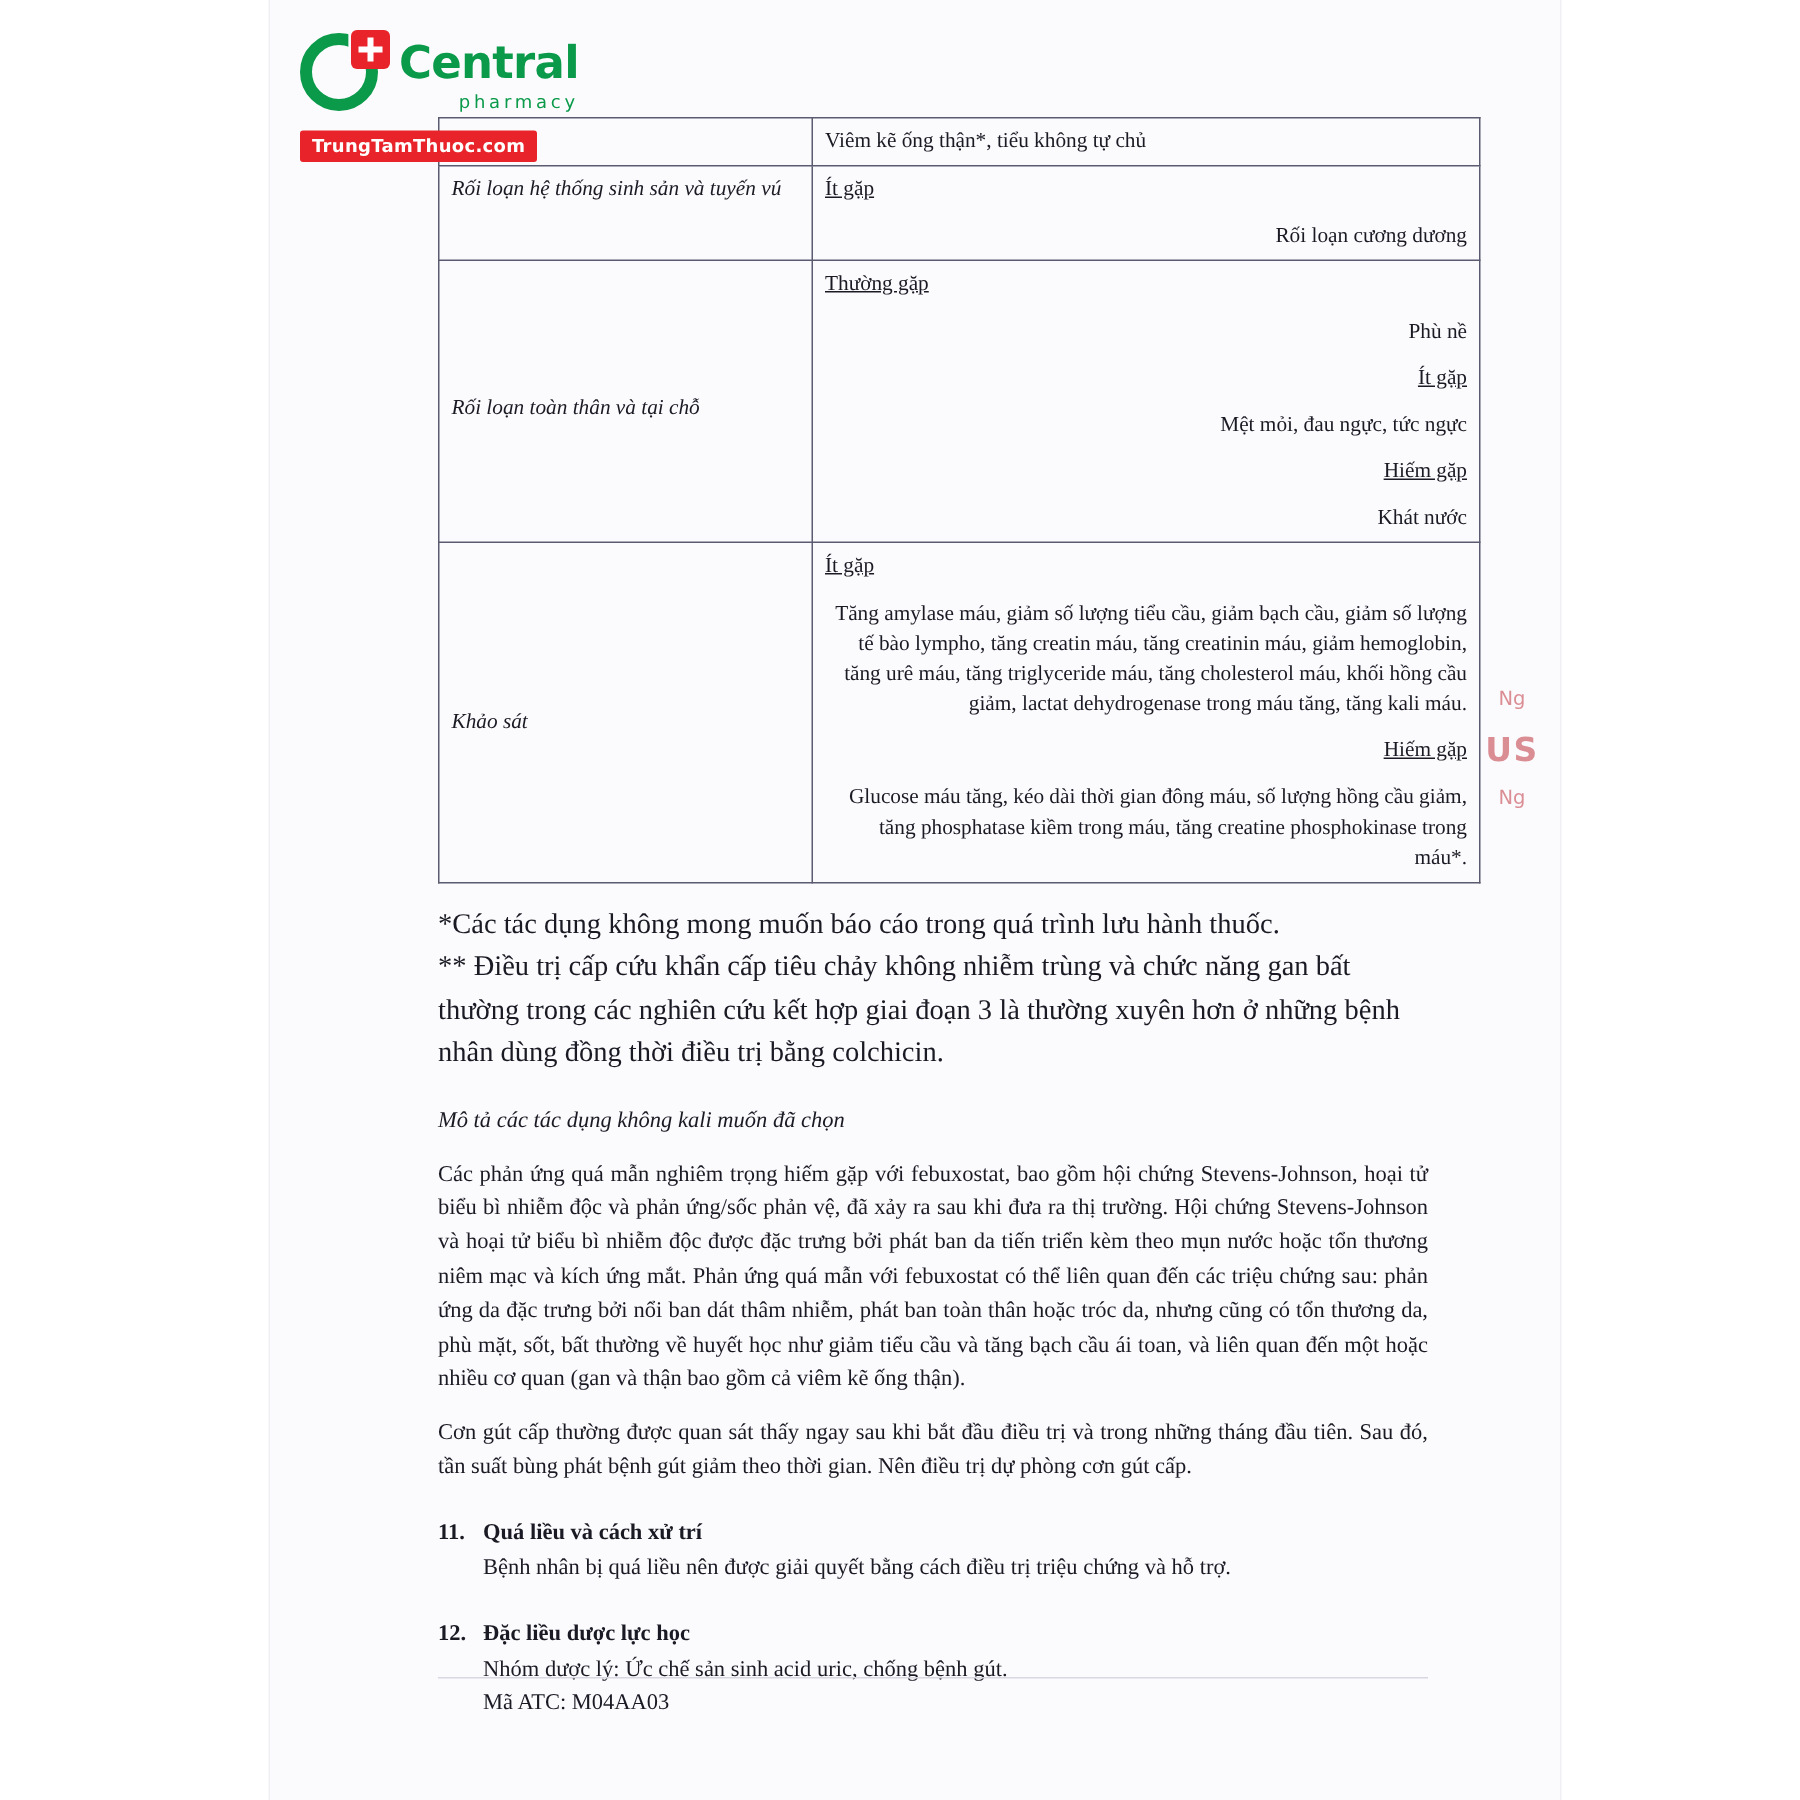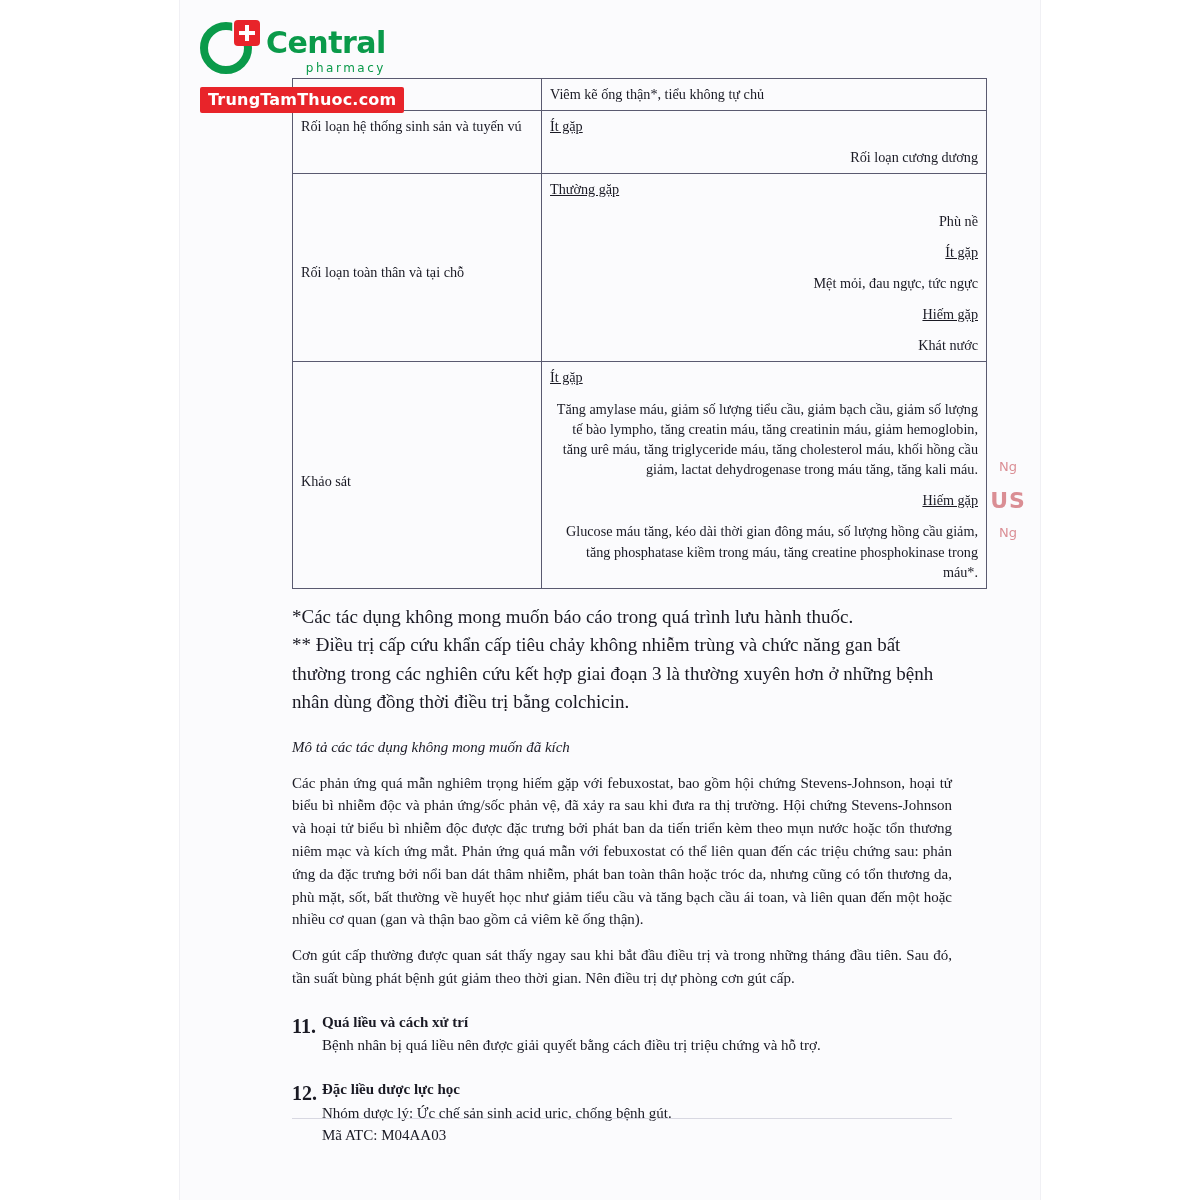--- a/index.html
+++ b/index.html
@@ -98,21 +98,21 @@
     color: #0a9a4a;
     letter-spacing: 2.5px;
     margin-top: 4px;
     margin-left: 3px;
   }
   .logo-url {
     margin-top: 7px;
     background: #e8242a;
     color: #ffffff;
     font-family: "DejaVu Sans", sans-serif;
-    font-size: 16px;
+    font-size: 12px;
     font-weight: bold;
     padding: 3px 8px 4px 8px;
     display: inline-block;
     border-radius: 2px;
     letter-spacing: 0.2px;
   }
 
   
   .content {
     position: absolute;
@@ -129,21 +129,21 @@
     width: 660px;
     table-layout: fixed;
   }
   table.ae-table td {
     border: 1px solid #5a5a70;
     vertical-align: top;
     padding: 5px 8px 6px 8px;
     font-size: 14.2px;
     line-height: 1.42;
   }
-  td.col-left { width: 232px; }
+  td.col-left { width: 232px; font-style: italic; }
   td.col-right { width: 428px; }
   .u { text-decoration: underline; }
   .cell-line { margin: 0 0 0 0; }
   .cell-line + .cell-line { margin-top: 11px; text-align: right; }
   .pad-mid { padding-top: 16px !important; }
 
   .notes {
     margin-top: 14px;
     font-size: 19px;
     line-height: 1.5;
@@ -163,21 +163,21 @@
   .section {
     margin-top: 22px;
     position: relative;
     padding-left: 30px;
   }
   .section-num {
     position: absolute;
     left: 0;
     top: 0;
     font-weight: bold;
-    font-size: 20px;
+    font-size: 15px;
   }
   .section-title {
     font-weight: bold;
     font-size: 15px;
   }
   .section-body {
     font-size: 15px;
     line-height: 1.5;
     margin-top: 1px;
   }
@@ -280,21 +280,21 @@
             </td>
           </tr>
         </tbody>
       </table>
 
       <div class="notes">
         <p>*Các tác dụng không mong muốn báo cáo trong quá trình lưu hành thuốc.</p>
         <p>** Điều trị cấp cứu khẩn cấp tiêu chảy không nhiễm trùng và chức năng gan bất thường trong các nghiên cứu kết hợp giai đoạn 3 là thường xuyên hơn ở những bệnh nhân dùng đồng thời điều trị bằng colchicin.</p>
       </div>
 
-      <div class="subhead">Mô tả các tác dụng không mong muốn đã kích</div>
+      <div class="subhead">Mô tả các tác dụng không kali muốn đã chọn</div>
 
       <div class="para">Các phản ứng quá mẫn nghiêm trọng hiếm gặp với febuxostat, bao gồm hội chứng Stevens-Johnson, hoại tử biểu bì nhiễm độc và phản ứng/sốc phản vệ, đã xảy ra sau khi đưa ra thị trường. Hội chứng Stevens-Johnson và hoại tử biểu bì nhiễm độc được đặc trưng bởi phát ban da tiến triển kèm theo mụn nước hoặc tổn thương niêm mạc và kích ứng mắt. Phản ứng quá mẫn với febuxostat có thể liên quan đến các triệu chứng sau: phản ứng da đặc trưng bởi nổi ban dát thâm nhiễm, phát ban toàn thân hoặc tróc da, nhưng cũng có tổn thương da, phù mặt, sốt, bất thường về huyết học như giảm tiểu cầu và tăng bạch cầu ái toan, và liên quan đến một hoặc nhiều cơ quan (gan và thận bao gồm cả viêm kẽ ống thận).</div>
       <div class="para">Cơn gút cấp thường được quan sát thấy ngay sau khi bắt đầu điều trị và trong những tháng đầu tiên. Sau đó, tần suất bùng phát bệnh gút giảm theo thời gian. Nên điều trị dự phòng cơn gút cấp.</div>
 
       <div class="section">
         <span class="section-num">11.</span>
         <div class="section-title">Quá liều và cách xử trí</div>
         <div class="section-body">Bệnh nhân bị quá liều nên được giải quyết bằng cách điều trị triệu chứng và hỗ trợ.</div>
       </div>
 

